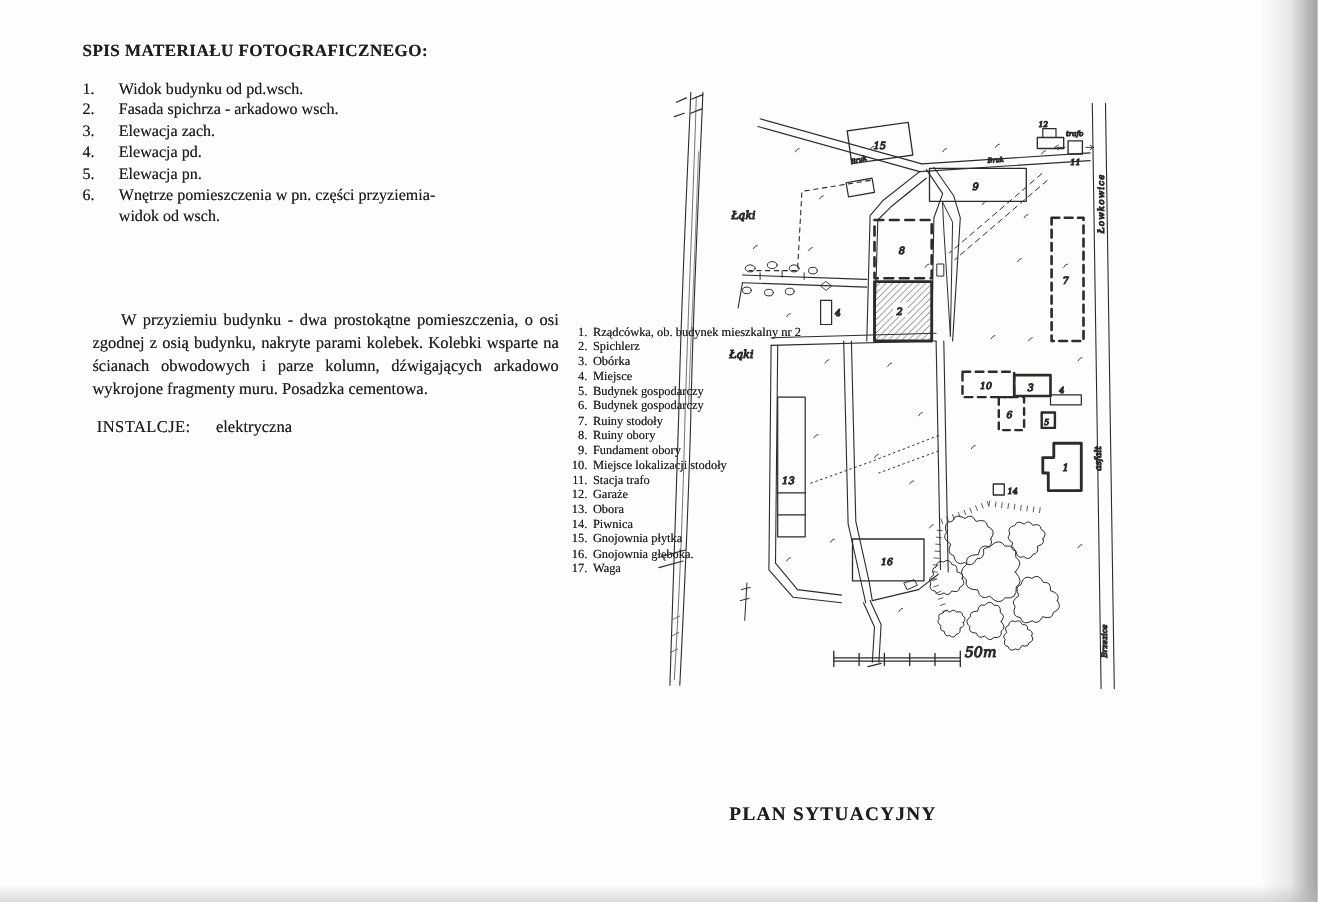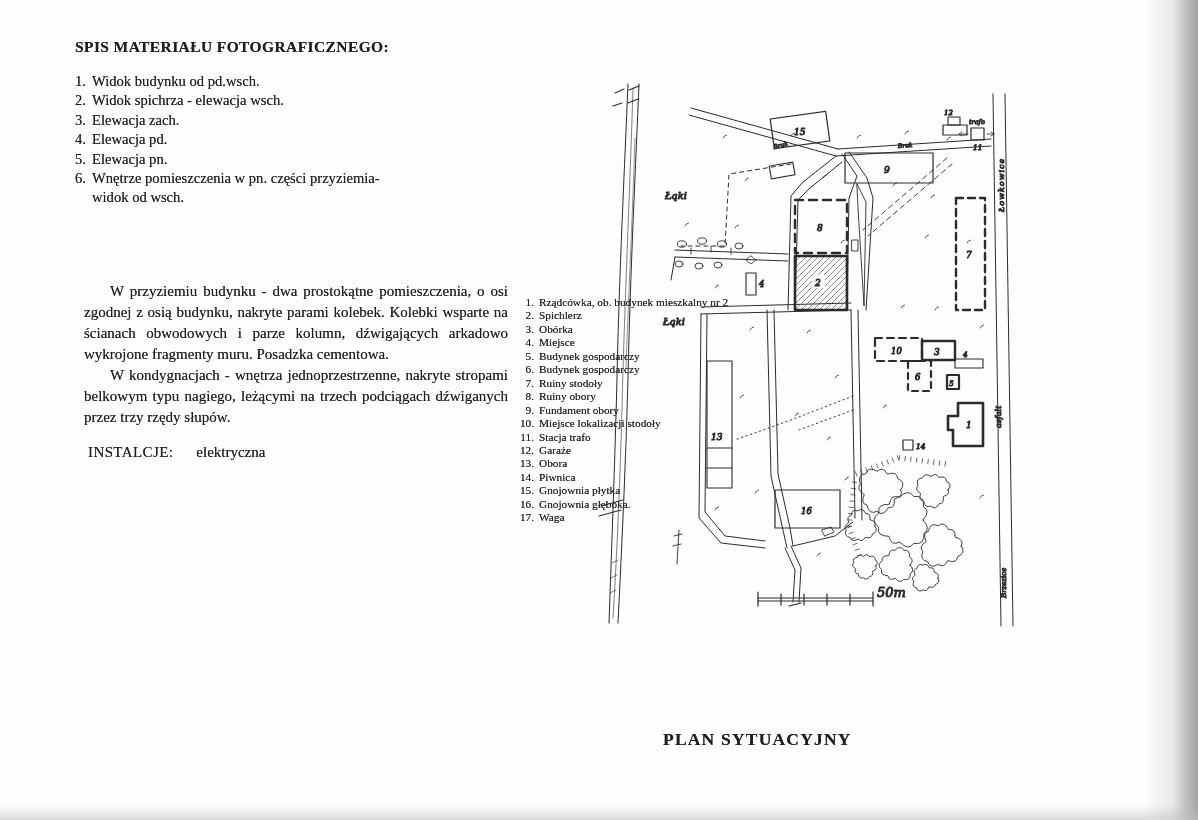--- a/index.html
+++ b/index.html
@@ -15,21 +15,21 @@
   .scan-right{position:absolute;top:0;left:1146px;width:52px;height:820px;
     background:linear-gradient(to right,rgba(180,180,178,0) 0%,rgba(176,176,173,.28) 52%,#bcbcba 80%,#a3a3a1 100%);}
   .scan-bottom{position:absolute;left:0;top:804px;width:1198px;height:16px;
     background:linear-gradient(to bottom,rgba(210,210,208,0),rgba(190,190,188,.55));}
 
   
   .photo-title{position:absolute;left:75px;top:38px;font-weight:bold;font-size:15.5px;letter-spacing:.4px;}
   .photo-list{position:absolute;left:75px;top:72px;font-size:14.6px;line-height:19.4px;}
   .prow{display:flex;align-items:flex-start;}
   .pnum{width:17px;flex:0 0 17px;}
-  .ptext{white-space:pre-line;margin-left:0;}
+  .ptext{white-space:pre-line;margin-left:16px;}
 
   .interiors{position:absolute;left:84px;top:281px;width:424px;}
   .sec-title{font-weight:bold;font-size:15px;letter-spacing:.5px;margin:0 0 14px 4px;}
   .interiors p{margin:0;font-size:15px;line-height:21px;text-align:justify;text-indent:26px;}
   .interiors p.noj{text-align:left;}
   .inst{margin-top:16px;font-size:15px;margin-left:4px;}
   .inst .lbl{font-weight:normal;letter-spacing:.4px;}
   .inst .val{margin-left:23px;}
 
   
@@ -50,21 +50,21 @@
 
 <div class="photo-title blur">SPIS MATERIAŁU FOTOGRAFICZNEGO:</div>
 
 <div class="photo-list blur">
   <div class="prow">
       <span class="pnum">1.</span>
       <span class="ptext">Widok budynku od pd.wsch.</span>
     </div>
   <div class="prow">
       <span class="pnum">2.</span>
-      <span class="ptext">Widok spichrza - elewacja wsch.</span>
+      <span class="ptext">Fasada spichrza - arkadowo wsch.</span>
     </div>
   <div class="prow">
       <span class="pnum">3.</span>
       <span class="ptext">Elewacja zach.</span>
     </div>
   <div class="prow">
       <span class="pnum">4.</span>
       <span class="ptext">Elewacja pd.</span>
     </div>
   <div class="prow">
@@ -73,21 +73,20 @@
     </div>
   <div class="prow">
       <span class="pnum">6.</span>
       <span class="ptext">Wnętrze pomieszczenia w pn. części przyziemia-
 widok od wsch.</span>
     </div>
 </div>
 
 <div class="interiors blur">
   <p>W przyziemiu budynku - dwa prostokątne  pomieszczenia, o osi zgodnej z osią budynku, nakryte parami kolebek. Kolebki   wsparte na ścianach obwodowych  i parze kolumn, dźwigających  arkadowo wykrojone fragmenty muru. Posadzka cementowa.</p>
-  <p>W kondygnacjach - wnętrza jednoprzestrzenne, nakryte stropami belkowym typu nagiego, leżącymi na trzech podciągach dźwiganych przez trzy rzędy słupów.</p>
   <div class="inst">
     <span class="lbl">INSTALCJE:</span><span class="val">elektryczna</span>
   </div>
 </div>
 
 <div class="legend blur">
   <div class="lrow">
       <span class="lnum">1.</span>
       <span class="llabel">Rządcówka, ob. budynek mieszkalny nr 2</span>
     </div>

